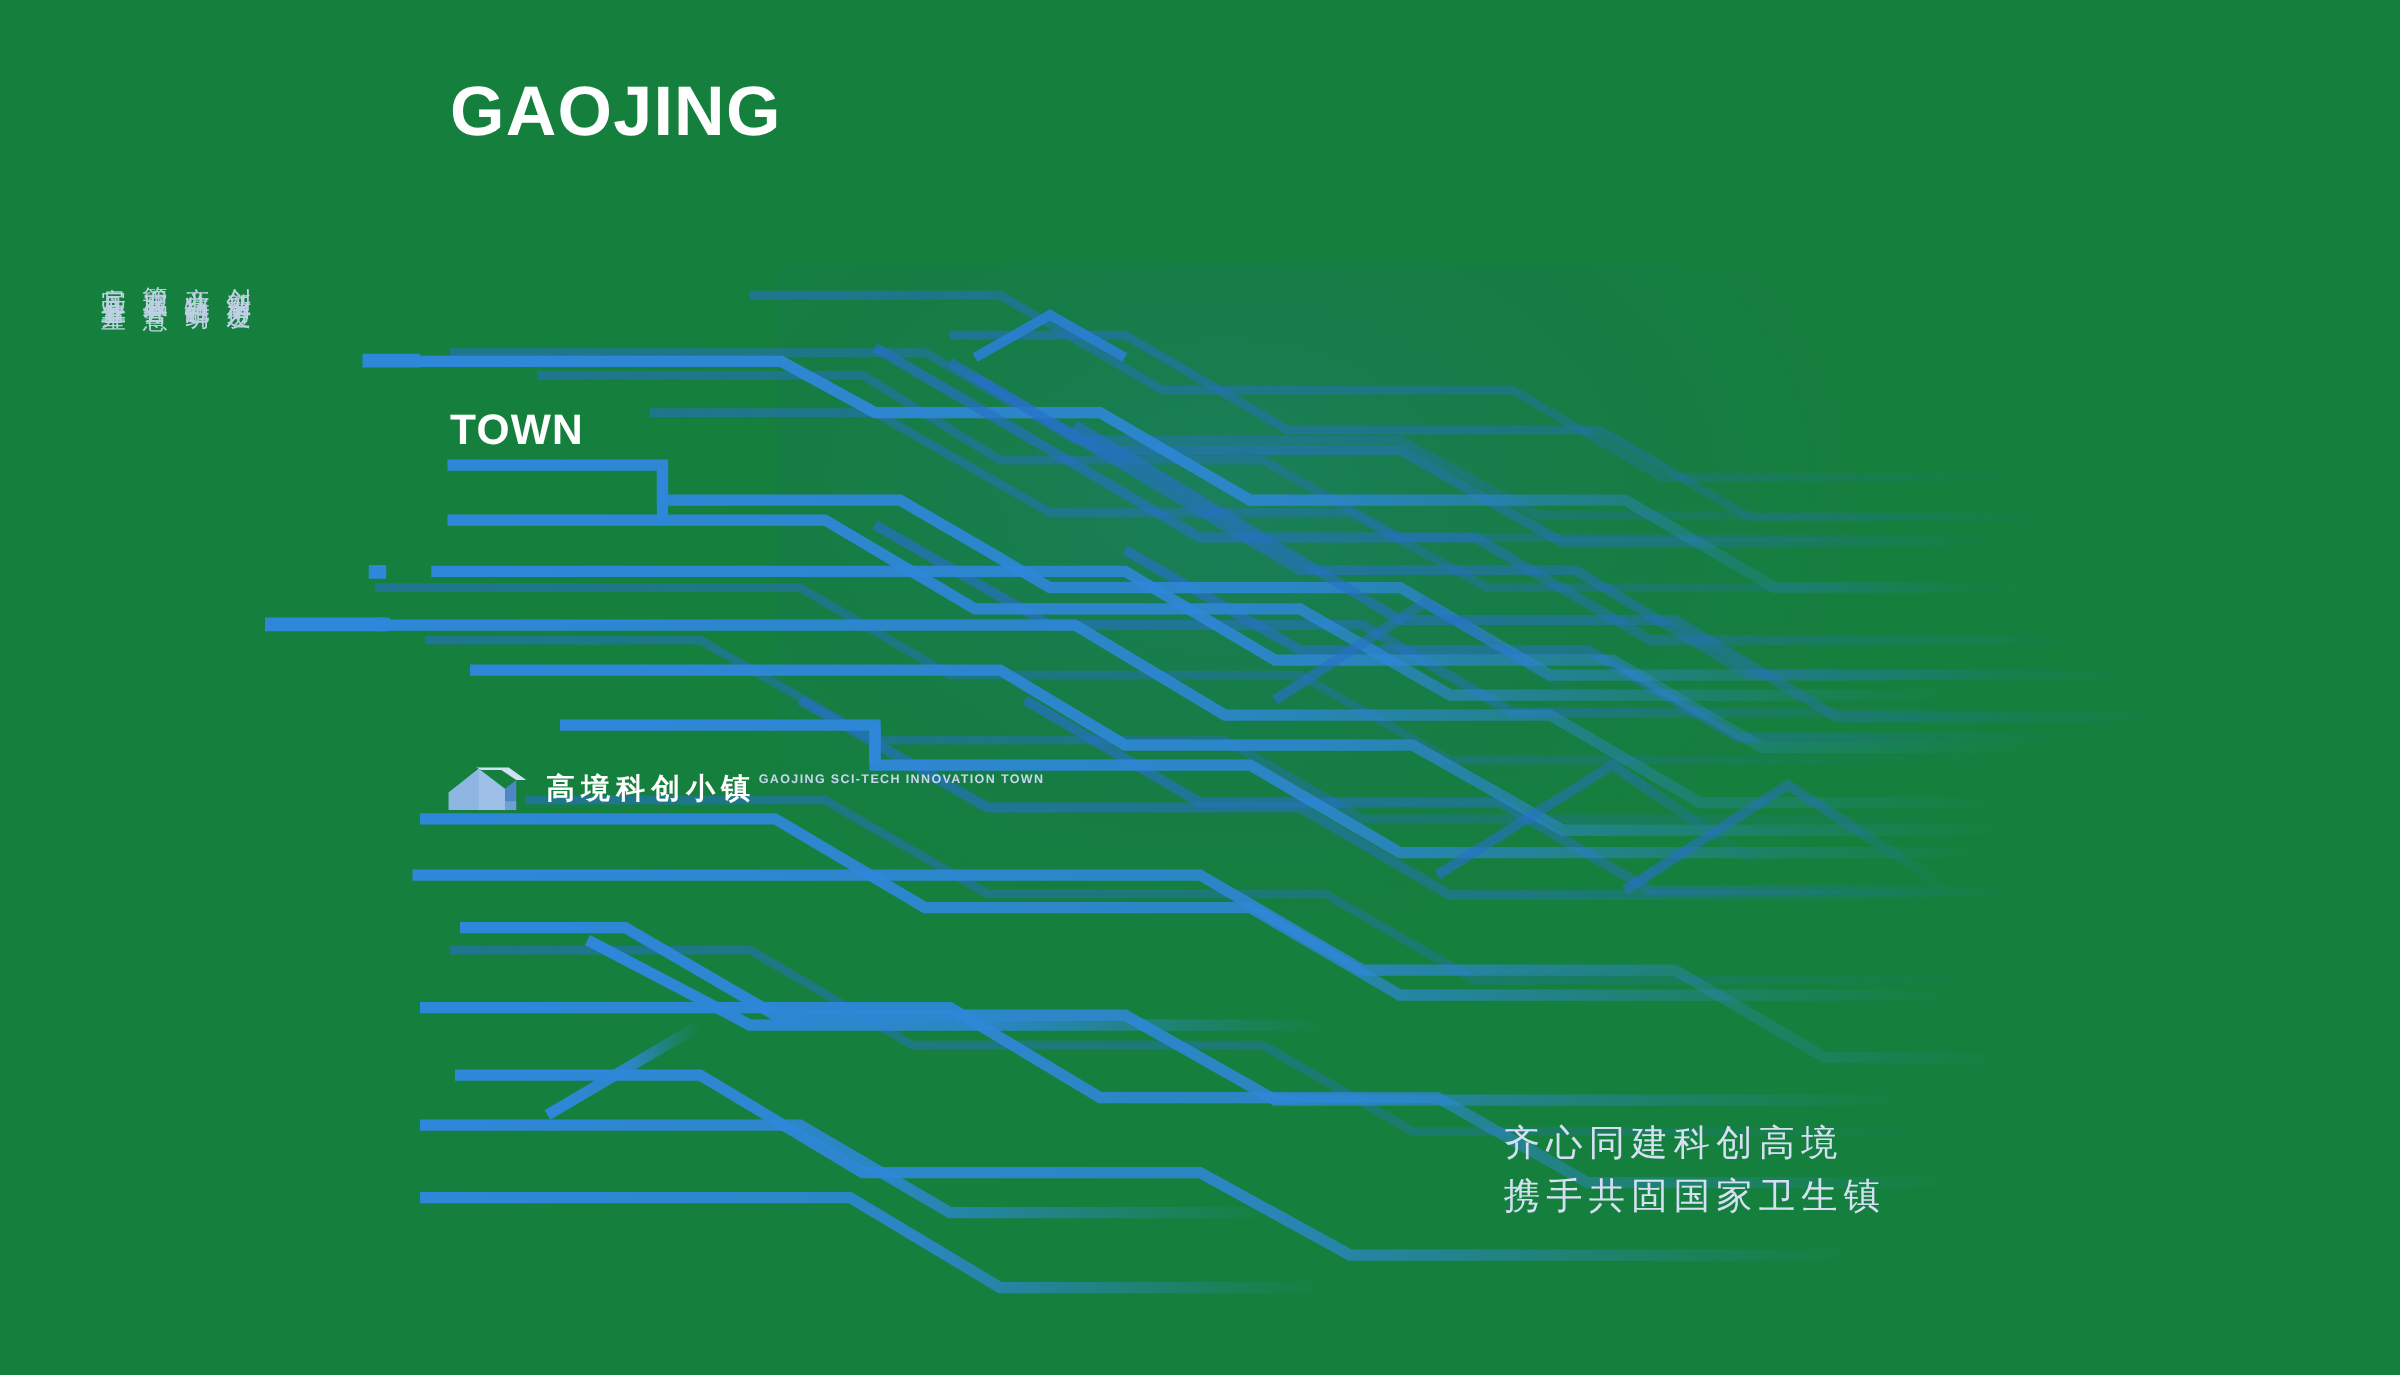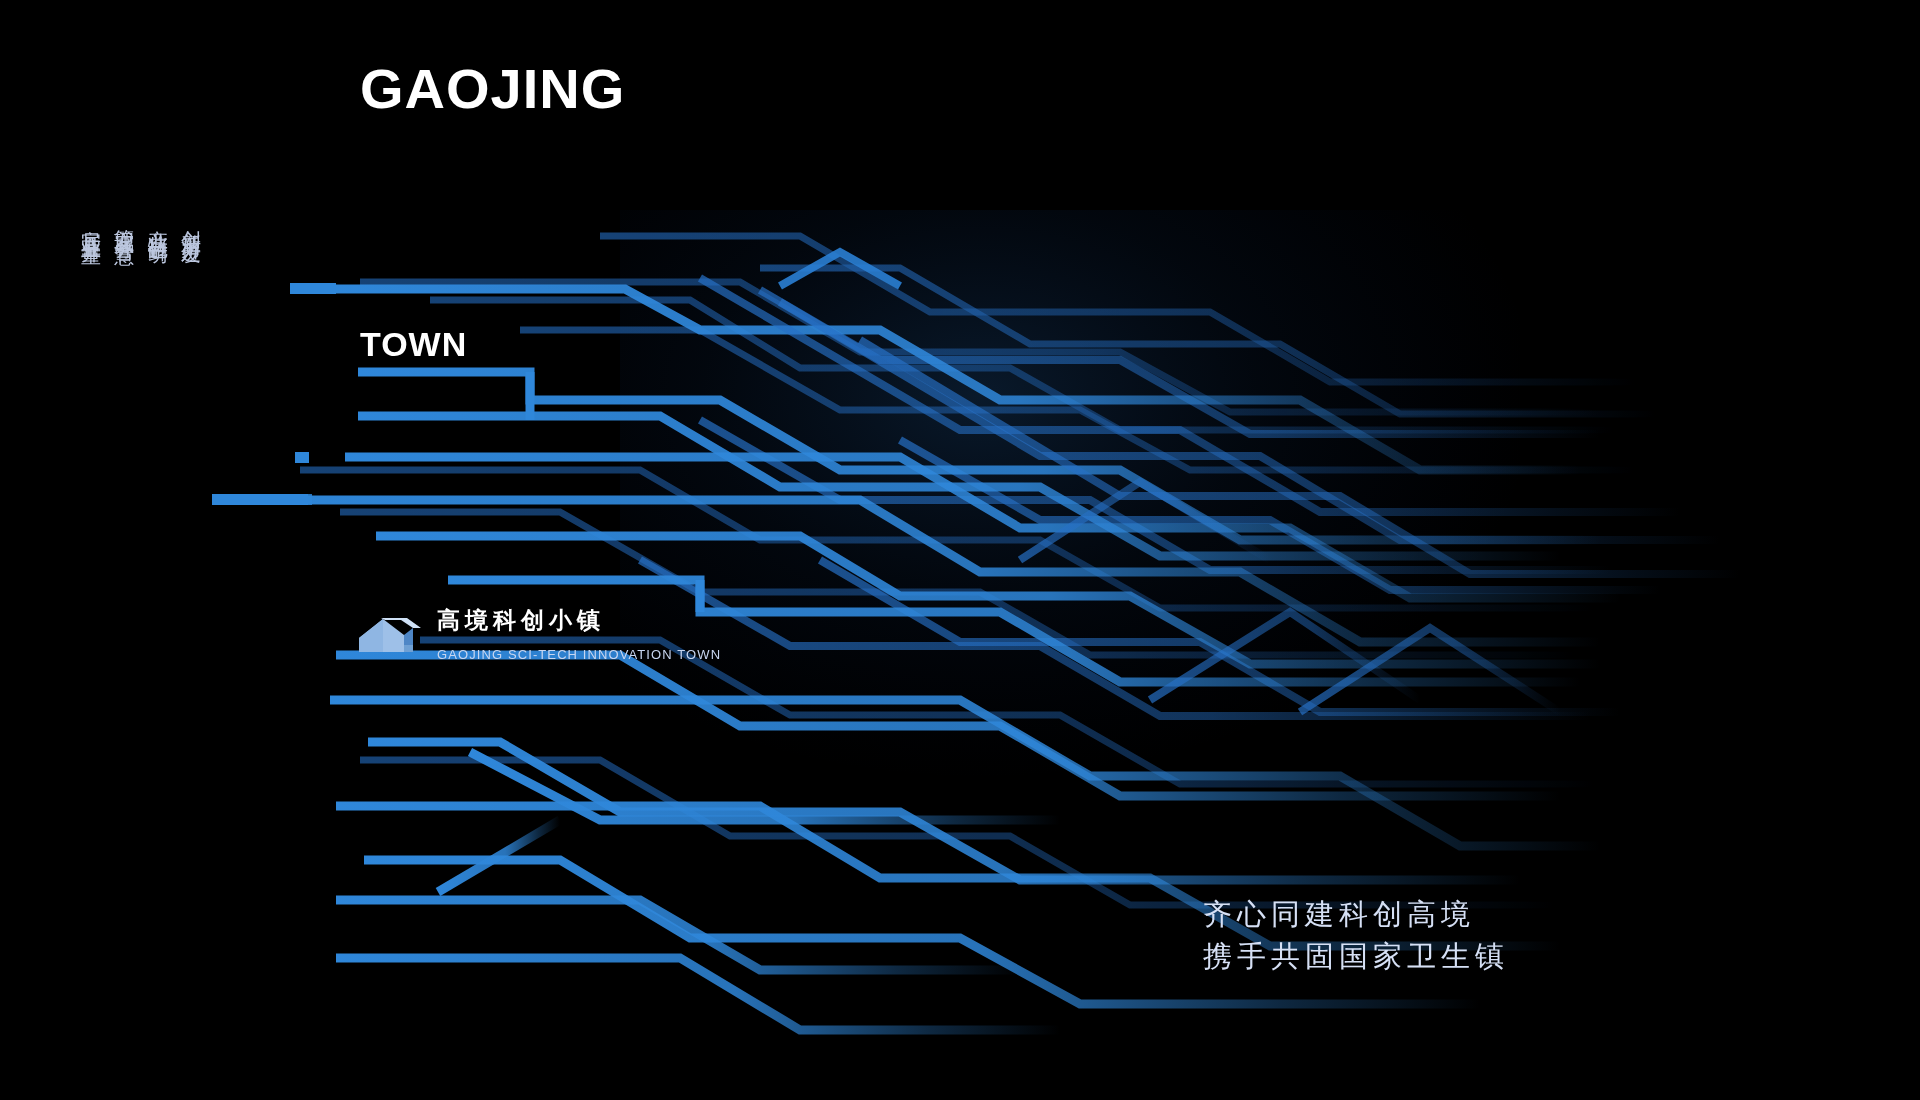--- a/index.html
+++ b/index.html
@@ -12,21 +12,21 @@
     width: 1920px;
     height: 1100px;
     overflow: hidden;
     font-family: "Liberation Sans", "DejaVu Sans", sans-serif;
   }
 
   #poster {
     position: relative;
     width: 1920px;
     height: 1100px;
-    background: #000000;
+    background: #15803d;
     overflow: hidden;
   }
 
   
   #circuit-layer {
     position: absolute;
     left: 0; top: 0;
     width: 1920px;
     height: 1100px;
     pointer-events: none;
@@ -85,34 +85,34 @@
   
   #logo-lockup {
     position: absolute;
     left: 357px;
     top: 608px;
     display: flex;
     align-items: center;
     gap: 14px;
   }
   #logo-mark { width: 66px; height: 46px; display: block; flex: 0 0 auto; }
-  #logo-text-stack { display: flex; flex-direction: column; gap: 16px; }
+  #logo-text-stack { display: flex; flex-direction: row; gap: 2px; }
   #logo-cn {
     font-family: "DejaVu Sans", "Liberation Sans", sans-serif;
     font-size: 23px;
     font-weight: bold;
     letter-spacing: 5px;
     color: #ffffff;
     line-height: 1.05;
     white-space: nowrap;
   }
   #logo-en {
     font-family: "Liberation Sans", "DejaVu Sans", sans-serif;
-    font-size: 13px;
-    font-weight: normal;
+    font-size: 10px;
+    font-weight: bold;
     letter-spacing: 1.1px;
     color: #c8d6f0;
     line-height: 1.05;
     white-space: nowrap;
   }
 
   
   #corner-slogan {
     position: absolute;
     left: 1203px;

